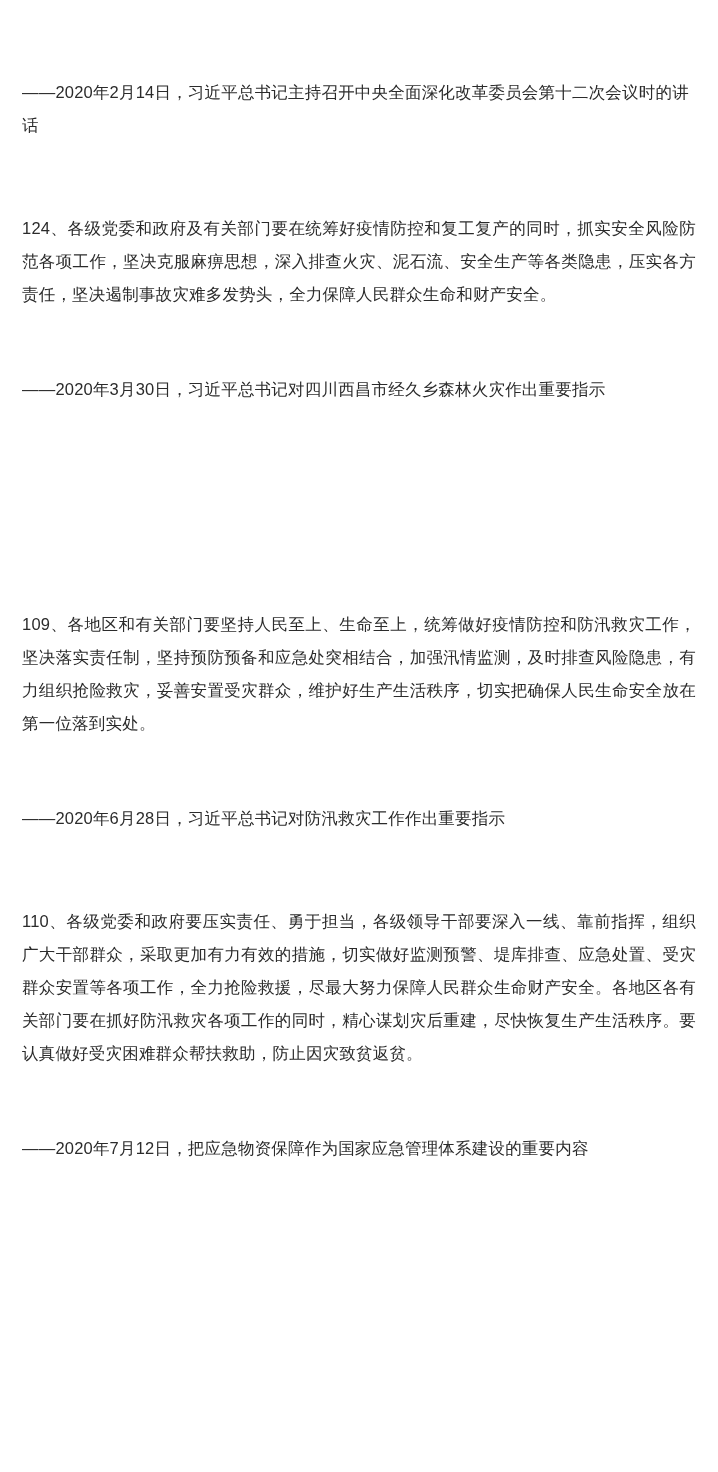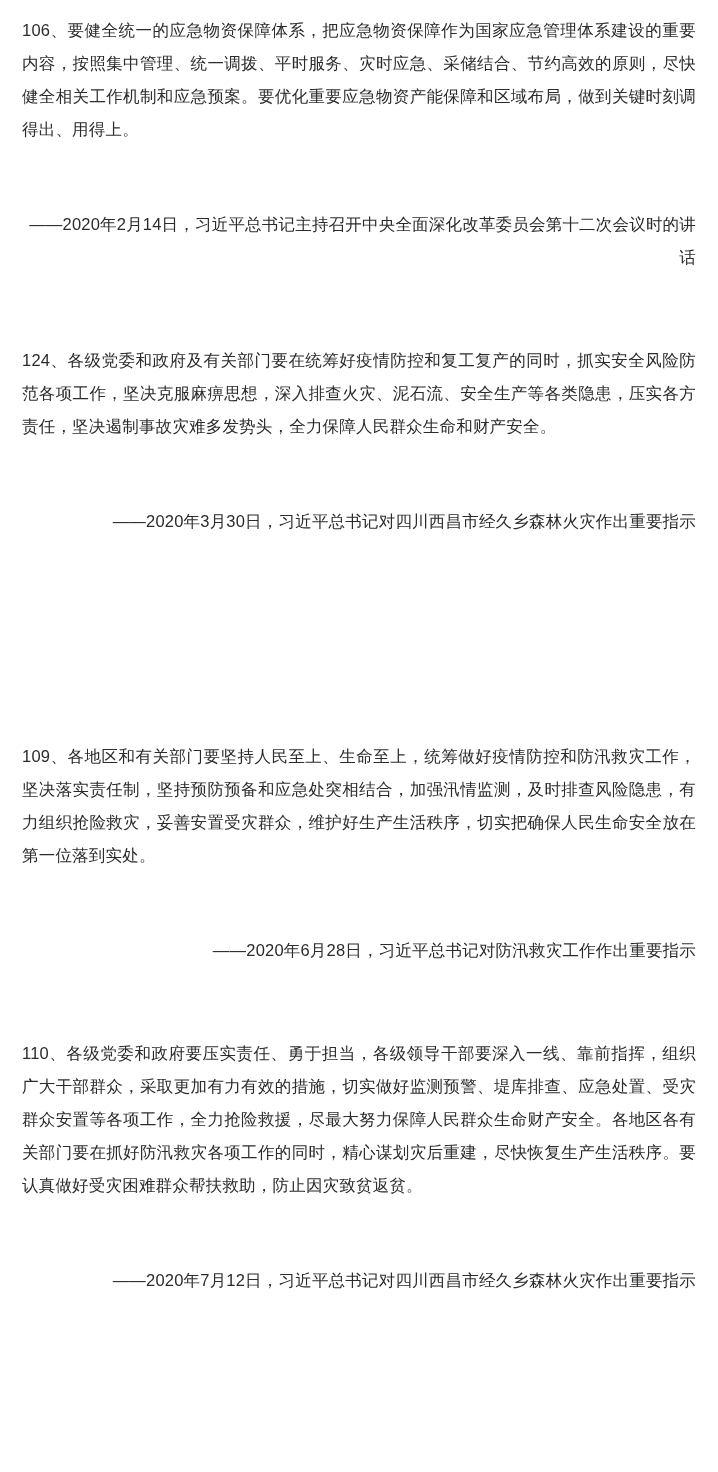--- a/index.html
+++ b/index.html
@@ -27,40 +27,39 @@
     text-align: justify;
     text-justify: inter-ideograph;
     margin: 0;
     letter-spacing: 0.2px;
   }
   .source {
     font-size: 16.5px;
     line-height: 33px;
     color: #2b2b2b;
     margin: 0;
-    text-align: right;
+    text-align: left;
     letter-spacing: 0.2px;
   }
   .gap-after-para {
     height: 62px;
   }
   .gap-after-source {
     height: 70px;
   }
   .gap-last {
     height: 20px;
   }
 </style>
 </head>
 <body>
 
 <div class="page">
 
   <div class="entry">
-    <p class="para">106、要健全统一的应急物资保障体系，把应急物资保障作为国家应急管理体系建设的重要内容，按照集中管理、统一调拨、平时服务、灾时应急、采储结合、节约高效的原则，尽快健全相关工作机制和应急预案。要优化重要应急物资产能保障和区域布局，做到关键时刻调得出、用得上。</p>
     <div class="gap-after-para"></div>
     <p class="source">——2020年2月14日，习近平总书记主持召开中央全面深化改革委员会第十二次会议时的讲话</p>
     <div class="gap-after-source"></div>
   </div>
 
   <div class="entry">
     <p class="para">124、各级党委和政府及有关部门要在统筹好疫情防控和复工复产的同时，抓实安全风险防范各项工作，坚决克服麻痹思想，深入排查火灾、泥石流、安全生产等各类隐患，压实各方责任，坚决遏制事故灾难多发势头，全力保障人民群众生命和财产安全。</p>
     <div class="gap-after-para"></div>
     <p class="source">——2020年3月30日，习近平总书记对四川西昌市经久乡森林火灾作出重要指示</p>
     <div class="gap-after-source"></div>
@@ -74,17 +73,17 @@
   <div class="entry">
     <p class="para">109、各地区和有关部门要坚持人民至上、生命至上，统筹做好疫情防控和防汛救灾工作，坚决落实责任制，坚持预防预备和应急处突相结合，加强汛情监测，及时排查风险隐患，有力组织抢险救灾，妥善安置受灾群众，维护好生产生活秩序，切实把确保人民生命安全放在第一位落到实处。</p>
     <div class="gap-after-para"></div>
     <p class="source">——2020年6月28日，习近平总书记对防汛救灾工作作出重要指示</p>
     <div class="gap-after-source"></div>
   </div>
 
   <div class="entry">
     <p class="para">110、各级党委和政府要压实责任、勇于担当，各级领导干部要深入一线、靠前指挥，组织广大干部群众，采取更加有力有效的措施，切实做好监测预警、堤库排查、应急处置、受灾群众安置等各项工作，全力抢险救援，尽最大努力保障人民群众生命财产安全。各地区各有关部门要在抓好防汛救灾各项工作的同时，精心谋划灾后重建，尽快恢复生产生活秩序。要认真做好受灾困难群众帮扶救助，防止因灾致贫返贫。</p>
     <div class="gap-after-para"></div>
-    <p class="source">——2020年7月12日，习近平总书记对四川西昌市经久乡森林火灾作出重要指示</p>
+    <p class="source">——2020年7月12日，把应急物资保障作为国家应急管理体系建设的重要内容</p>
     <div class="gap-last"></div>
   </div>
 
 </div>
 
 </body></html>

